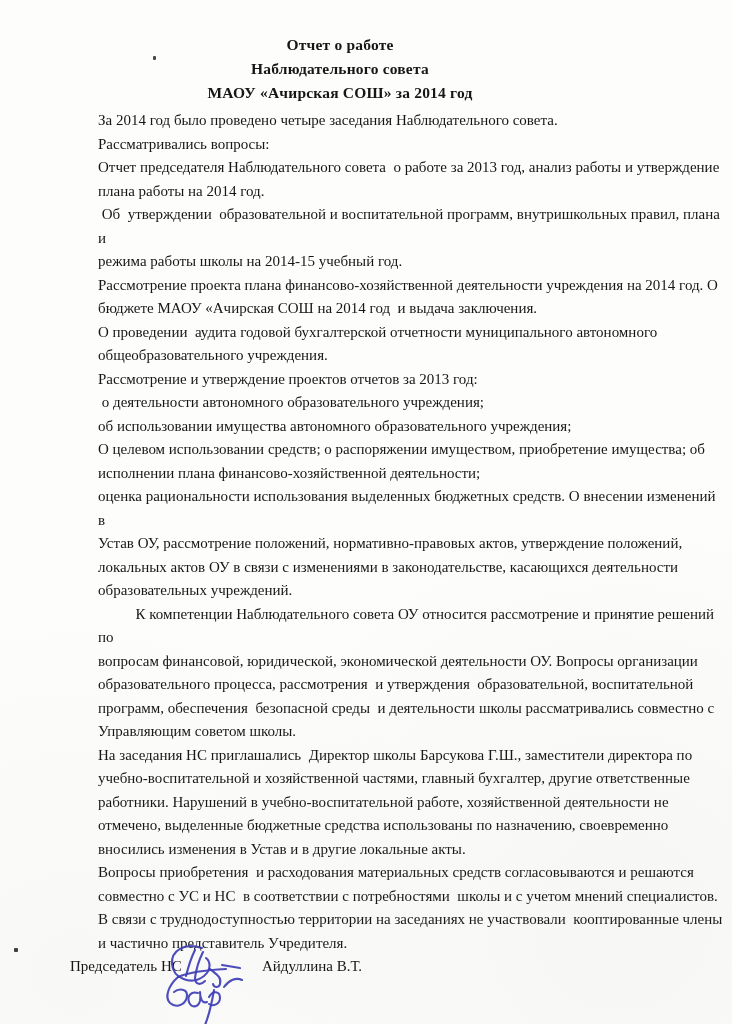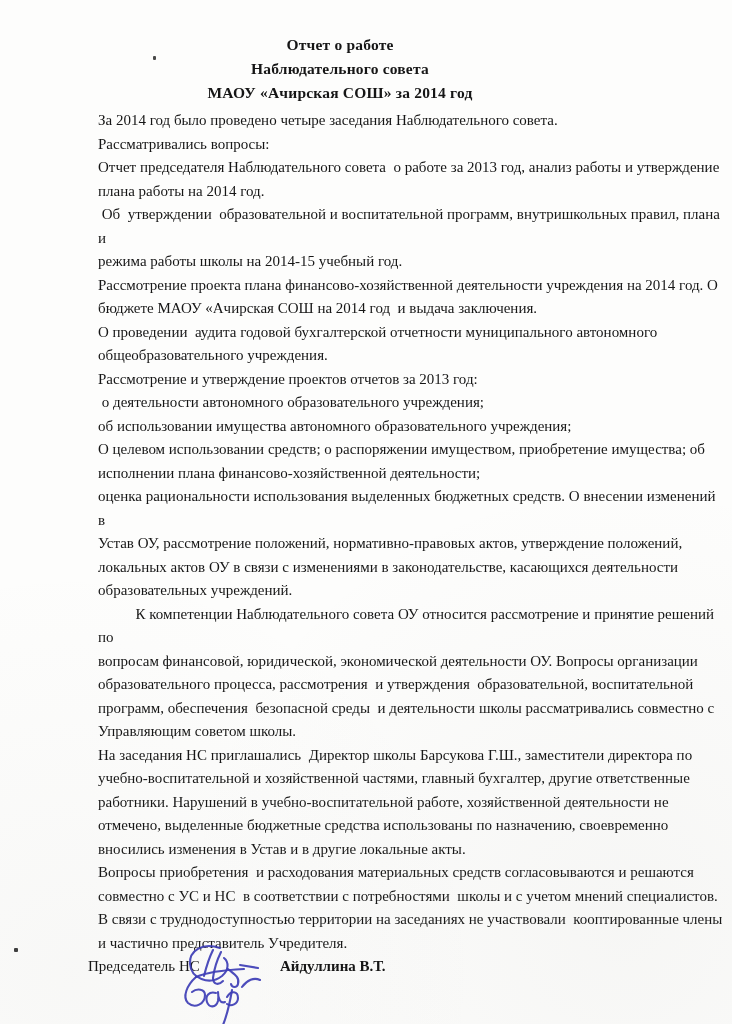--- a/index.html
+++ b/index.html
@@ -40,28 +40,28 @@
     width: 628px;
     font-size: 15px;
     line-height: 23.5px;
   }
   .para {
     margin: 0;
     white-space: pre-wrap;
   }
   .signatures {
     position: relative;
-    margin-left: 88px;
+    margin-left: 70px;
     width: 628px;
     font-size: 15px;
     line-height: 23.5px;
   }
   .sig-row { position: relative; height: 23.5px; }
   .sig-role { position: absolute; left: 0; top: 0; white-space: pre; }
-  .sig-name { position: absolute; left: 192px; top: 0; white-space: pre; font-weight: bold; }
+  .sig-name { position: absolute; left: 192px; top: 0; white-space: pre; }
   .sig-ink {
     position: absolute;
     pointer-events: none;
   }
   .sig-ink path {
     fill: none;
     stroke-width: 2.1;
     stroke-linecap: round;
     stroke-linejoin: round;
     opacity: 0.92;

